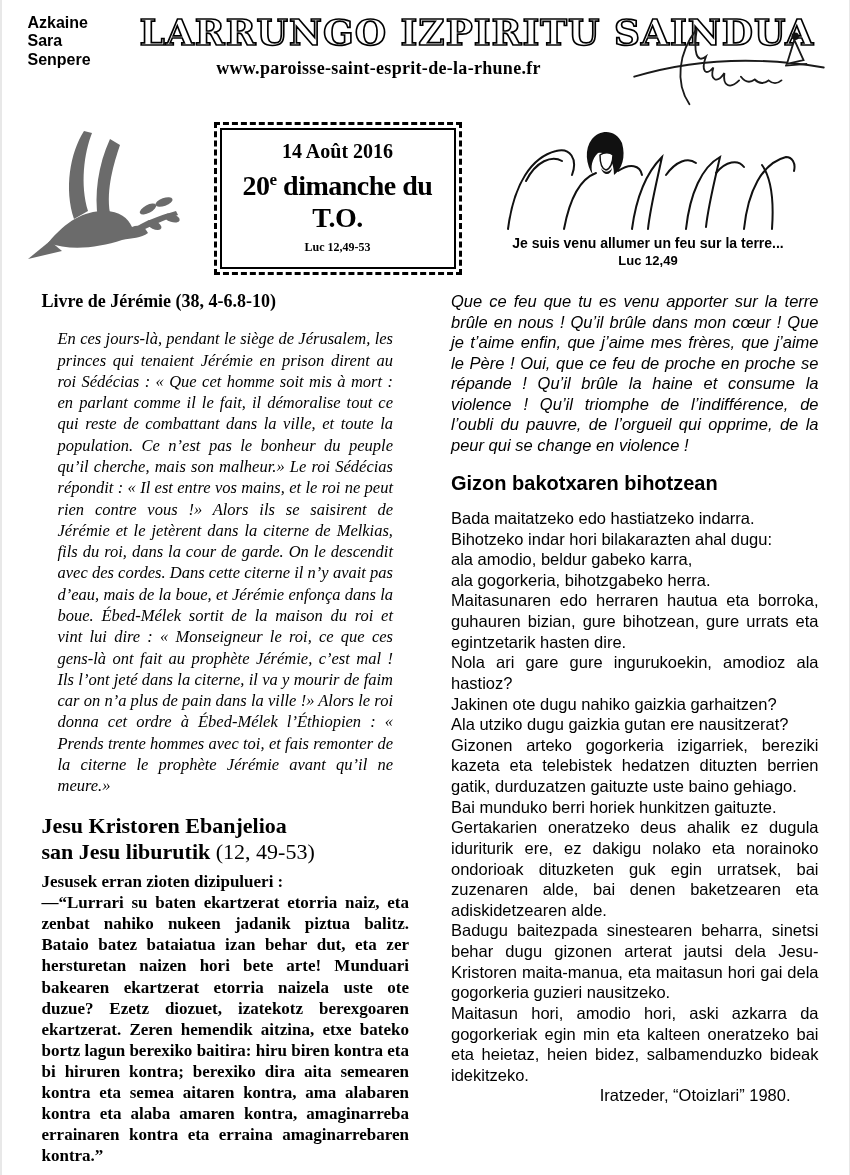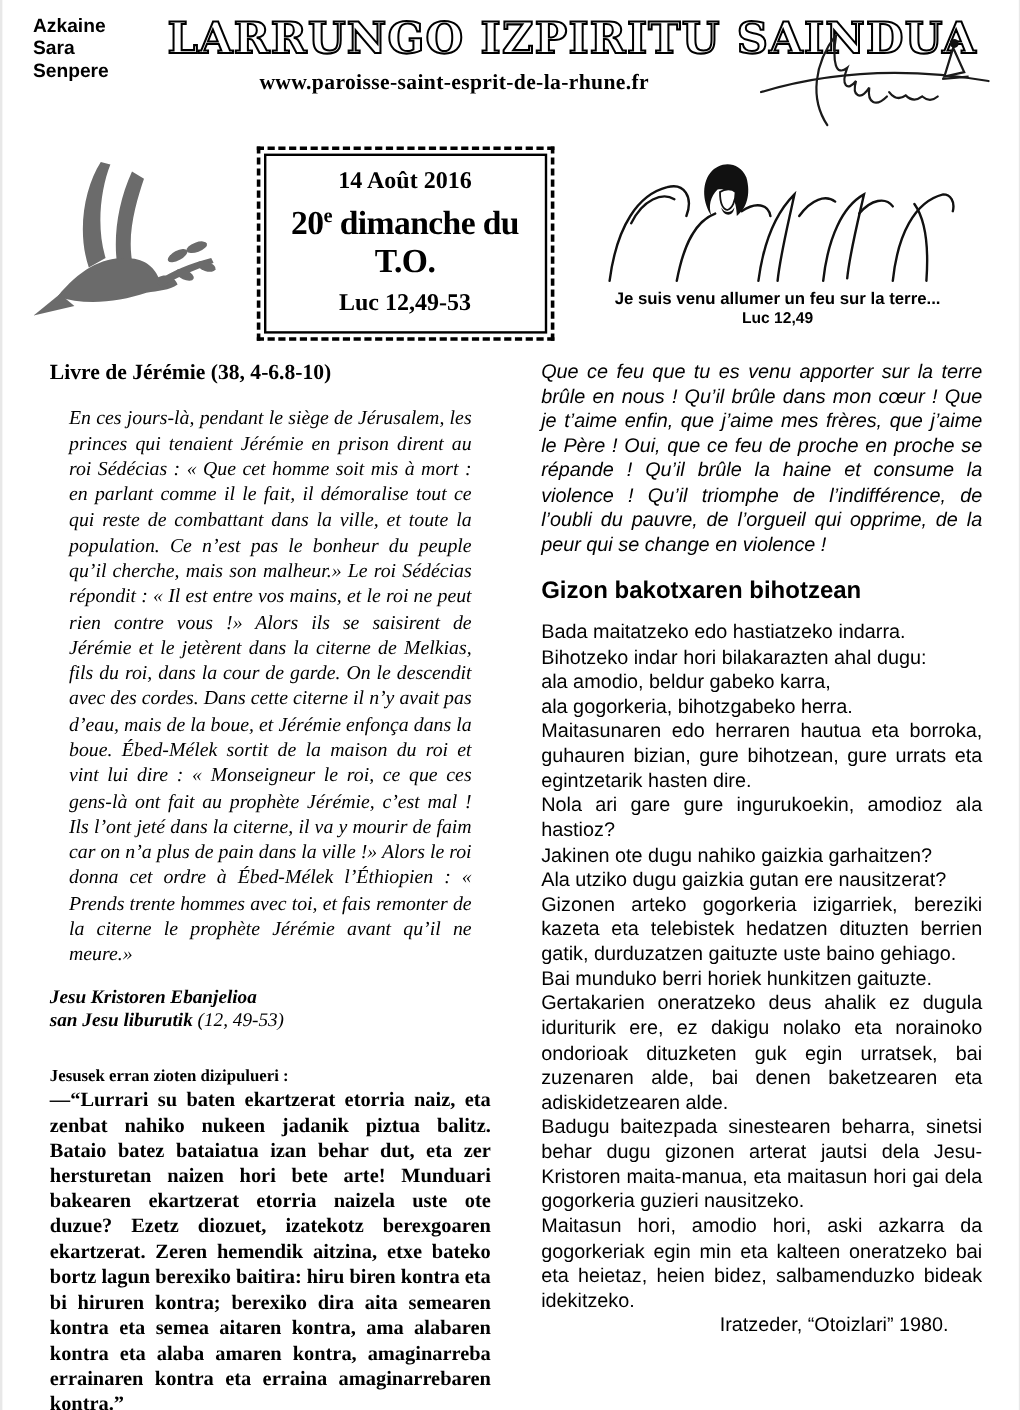--- a/index.html
+++ b/index.html
@@ -20,32 +20,32 @@
   .website{font-weight:700;font-size:18px;margin-top:6px;letter-spacing:.3px;}
   .logo-wrap{flex:1;display:flex;justify-content:center;padding-top:2px;}
   
   .banner{display:flex;align-items:center;padding:2px 14px 0 24px;}
   .dove-wrap{width:168px;padding-top:2px;}
   .date-box-outer{margin:12px 0 0 20px;width:236px;border:3px dashed #000;padding:3px;background:#fff;}
   .date-box-inner{border:2px solid #000;text-align:center;font-weight:700;padding:10px 4px 12px;}
   .date-line{font-size:20px;}
   .sunday-line{font-size:28px;margin:7px 0 6px;letter-spacing:-.5px;}
   .sunday-line sup{font-size:17px;}
-  .reading-line{font-size:20px;}
+  .reading-line{font-size:12px;}
   .figures-wrap{flex:1;text-align:center;padding-top:4px;}
   .fire-caption{font-family:"Liberation Sans",sans-serif;font-weight:700;font-size:14px;line-height:1.25;margin-top:2px;}
   .fire-caption-ref{font-family:"Liberation Sans",sans-serif;font-weight:700;font-size:13px;}
   
   .columns{display:flex;gap:42px;padding:16px 30px 0 40px;}
   .col{width:50%;}
   .reading-head{font-weight:700;font-size:18px;margin:0 0 10px;}
   .jeremiah{font-style:italic;font-size:16.5px;line-height:1.29;text-align:justify;margin:16px;}
-  .gospel-head{font-weight:700;font-size:16px;line-height:1.22;margin:15px 0 28px;font-style:italic;}
+  .gospel-head{font-weight:700;font-size:22px;line-height:1.22;margin:15px 0 5px;}
   .gospel-ref{font-weight:400;}
-  .gospel-intro{font-weight:700;font-size:14px;line-height:1.24;margin:0;}
+  .gospel-intro{font-weight:700;font-size:17px;line-height:1.24;margin:0;}
   .gospel{font-weight:700;font-size:17px;line-height:1.24;text-align:justify;margin:0;}
   .col-right{font-family:"Liberation Sans",sans-serif;}
   .prayer{font-style:italic;font-size:16.5px;line-height:1.24;text-align:justify;margin:0;}
   .basque-head{font-weight:700;font-size:20px;margin:17px 0 13px;}
   .b-par{font-size:16.5px;line-height:1.25;text-align:justify;margin:0;}
   .signature{font-size:16.5px;text-align:right;padding-right:28px;margin-top:1px;}
   svg{display:block;}
 </style>
 </head>
 <body>

